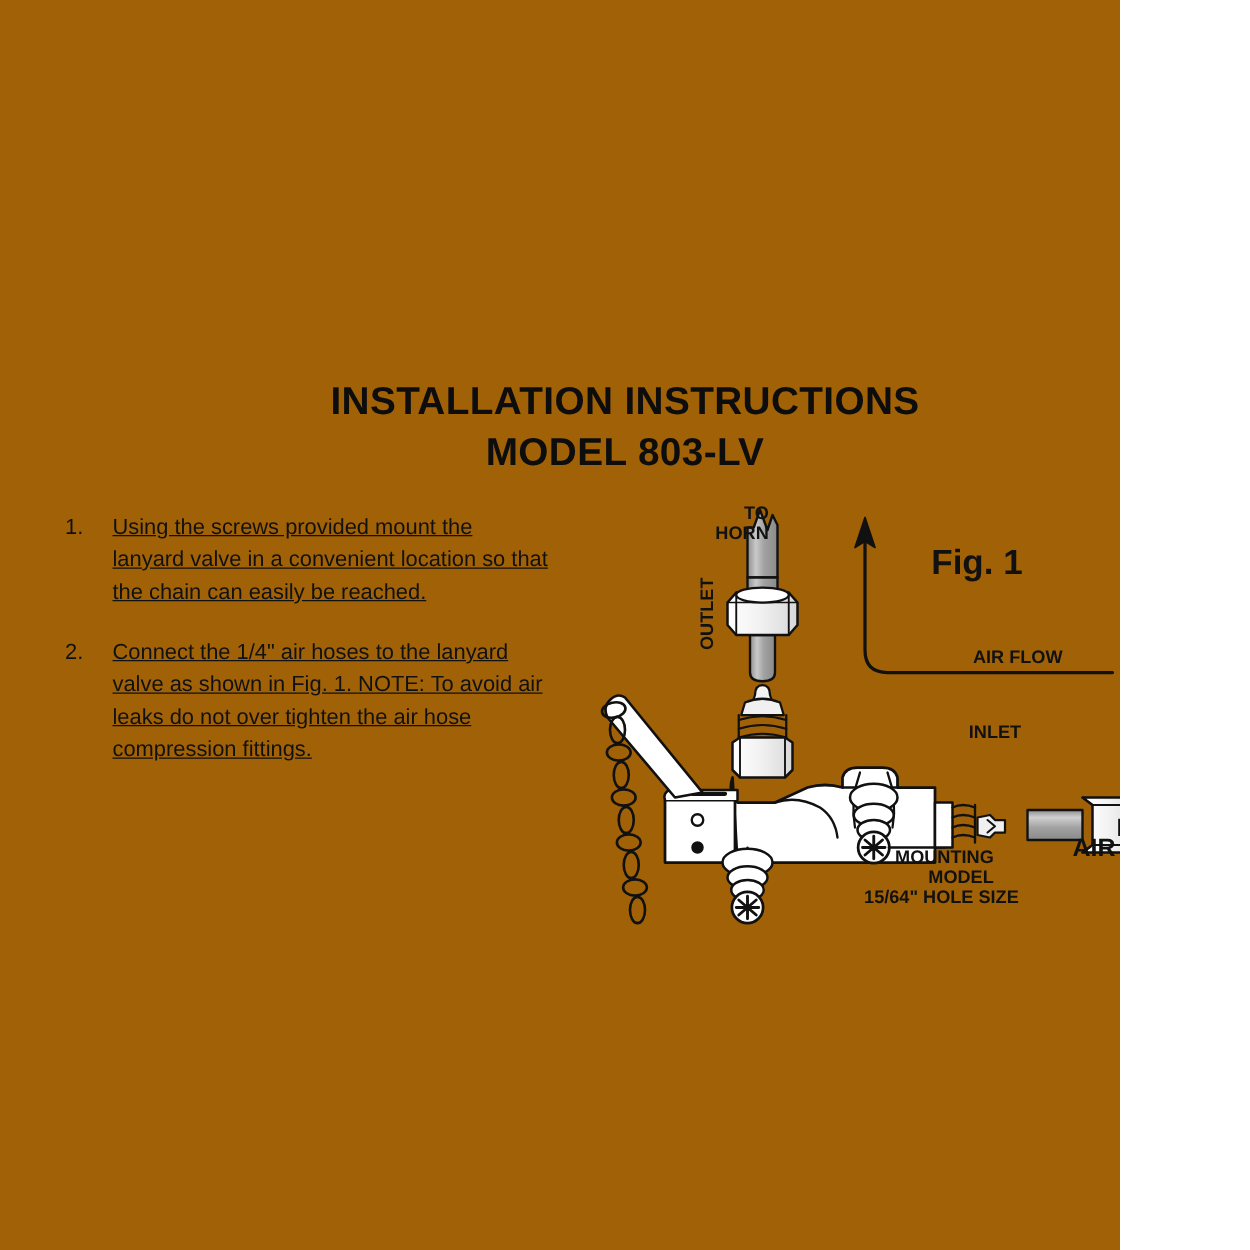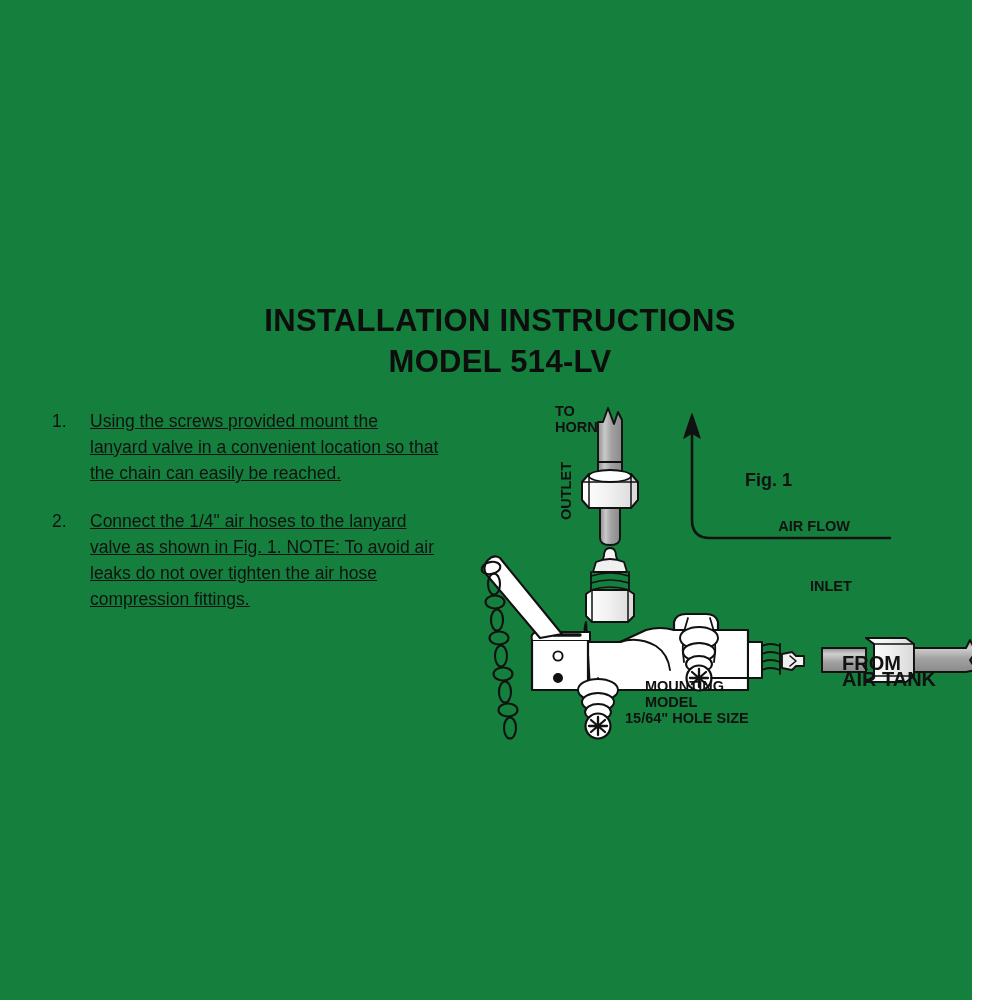--- a/index.html
+++ b/index.html
@@ -2,23 +2,23 @@
 <html><head>
 <meta charset="utf-8">
 <style>
   html, body {
     margin: 0;
     padding: 0;
     background: #ffffff;
   }
   #page {
     position: relative;
-    width: 972px;
+    width: 896px;
     height: 1000px;
-    background: #15803d;
+    background: #a16207;
     font-family: "Liberation Sans", sans-serif;
     color: #111111;
     overflow: hidden;
   }
 
   
   #title-block {
     position: absolute;
     left: 0;
     top: 300px;
@@ -68,55 +68,53 @@
     width: 530px;
     height: 360px;
   }
   #figure svg { display: block; }
 
   .fig-label {
     position: absolute;
     font-weight: bold;
     color: #111;
     white-space: pre;
-    text-align: left;
+    text-align: right;
     line-height: 16px;
   }
   #label-to-horn {
     left: 85px; top: 13px;
     font-size: 14.5px;
     width: 60px;
   }
   #label-outlet {
     left: 88px; top: 130px;
     font-size: 14.5px;
     transform: rotate(-90deg);
     transform-origin: left top;
     width: 70px;
     text-align: left;
   }
   #label-fig1 {
     left: 275px; top: 52px;
-    font-size: 18px;
+    font-size: 28px;
     width: 80px;
     text-align: left;
-    margin-top: 30px;
   }
   #label-airflow {
     left: 270px; top: 128px;
     font-size: 14.5px;
     width: 110px;
     text-align: right;
   }
   #label-inlet {
     left: 305px; top: 188px;
     font-size: 14.5px;
     width: 70px;
     text-align: left;
-    margin-left: 35px;
   }
   #label-from-air-tank {
     left: 372px; top: 265px;
     font-size: 20px;
     width: 110px;
   }
   #label-mounting {
     left: 175px; top: 288px;
     font-size: 14.5px;
     width: 150px;
@@ -127,21 +125,21 @@
     width: 190px;
   }
 </style>
 </head>
 <body>
 
 <div id="page">
 
   <div id="title-block">
     <div class="title-line">INSTALLATION INSTRUCTIONS</div>
-    <div class="title-line second">MODEL 514-LV</div>
+    <div class="title-line second">MODEL 803-LV</div>
   </div>
 
   <div id="instructions">
     <div class="instr-item">
       <div class="instr-num">1.</div>
       <div class="instr-text">Using the screws provided mount the lanyard valve in a convenient location so that the chain can easily be reached.</div>
     </div>
     <div class="instr-item">
       <div class="instr-num">2.</div>
       <div class="instr-text">Connect the 1/4" air hoses to the lanyard valve as shown in Fig. 1. NOTE: To avoid air leaks do not over tighten the air hose compression fittings.</div>

